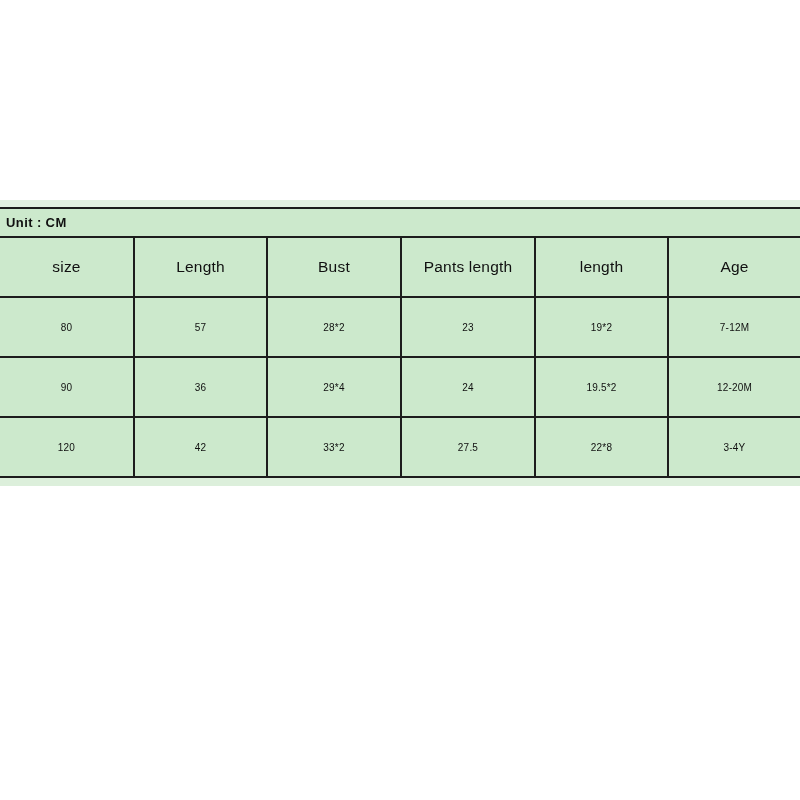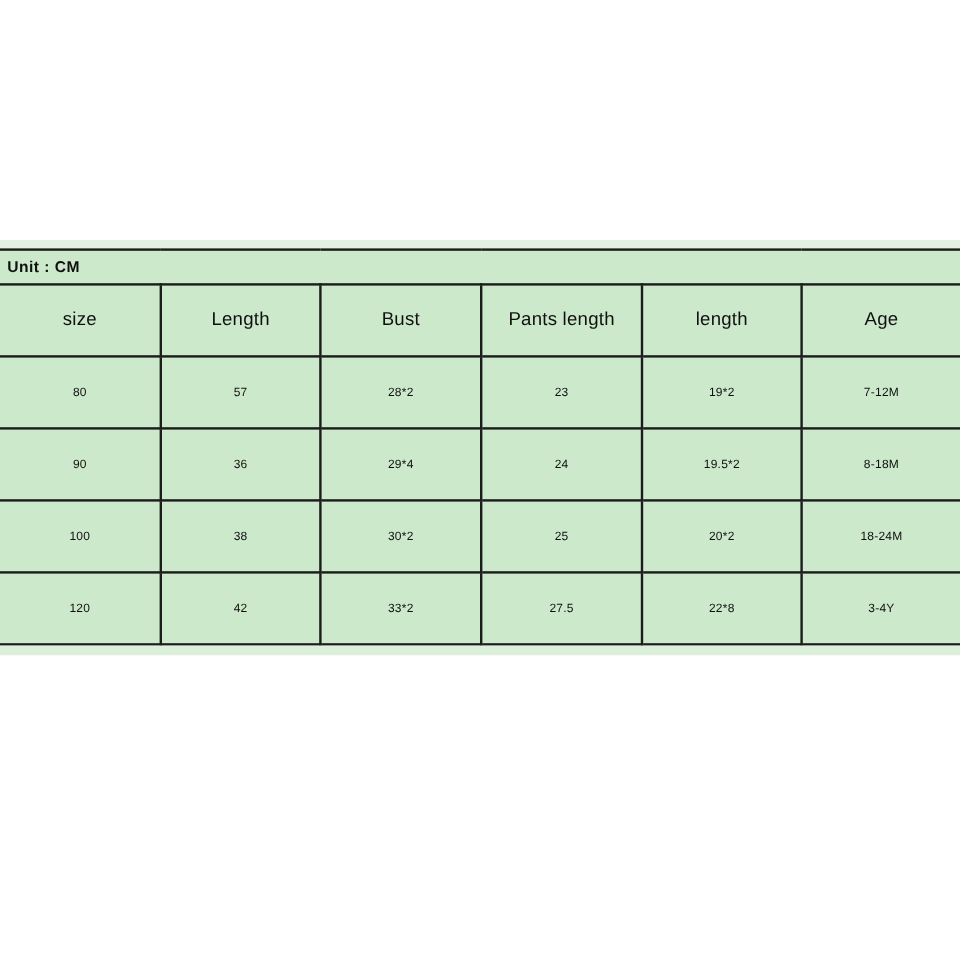--- a/index.html
+++ b/index.html
@@ -135,31 +135,23 @@
           <td>19*2</td>
           <td>7-12M</td>
         </tr>
 
         <tr class="data-row">
           <td>90</td>
           <td>36</td>
           <td>29*4</td>
           <td>24</td>
           <td>19.5*2</td>
-          <td>8-18M</td>
+          <td>12-20M</td>
         </tr>
 
-        <tr class="data-row">
-          <td>100</td>
-          <td>38</td>
-          <td>30*2</td>
-          <td>25</td>
-          <td>20*2</td>
-          <td>18-24M</td>
-        </tr>
 
 
         <tr class="data-row">
           <td>120</td>
           <td>42</td>
           <td>33*2</td>
           <td>27.5</td>
           <td>22*8</td>
           <td>3-4Y</td>
         </tr>

